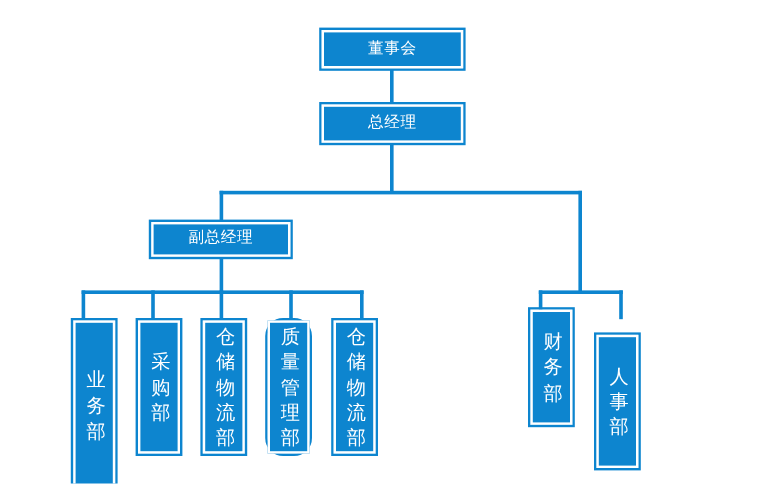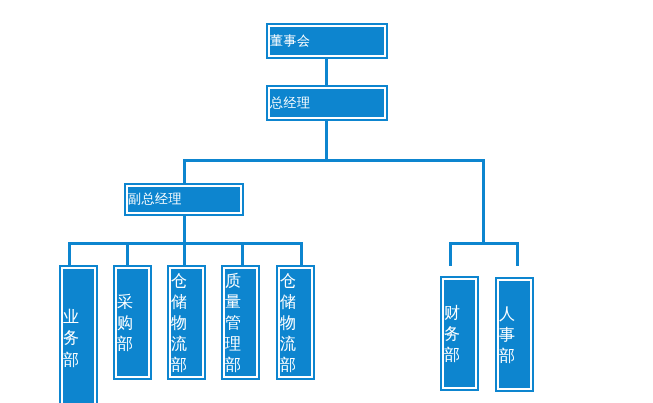--- a/index.html
+++ b/index.html
@@ -31,21 +31,21 @@
     justify-content: center;
   }
   .node .inner {
     box-sizing: border-box;
     width: 100%;
     height: 100%;
     border: 2px solid #ffffff;
     background: #0d85cf;
     display: flex;
     align-items: center;
-    justify-content: flex-start;
+    justify-content: center;
   }
   .node .label {
     color: #ffffff;
     font-size: 13px;
     line-height: 1.15;
     letter-spacing: 0.5px;
     text-align: center;
     white-space: nowrap;
   }
 
@@ -129,33 +129,33 @@
       <span class="label">采购部</span>
     </div>
   </div>
 
   <div class="node vert" style="left:167px; top:265px; width:39px; height:115px;">
     <div class="inner">
       <span class="label">仓储物流部</span>
     </div>
   </div>
 
-  <div class="node vert" style="left:221px; top:265px; width:39px; height:115px;">
+  <div class="node vert" style="left:221px; top:265px; width:39px; height:115px;border-radius:15px;">
     <div class="inner">
       <span class="label">质量管理部</span>
     </div>
   </div>
 
   <div class="node vert" style="left:276px; top:265px; width:39px; height:115px;">
     <div class="inner">
       <span class="label">仓储物流部</span>
     </div>
   </div>
 
-  <div class="node vert" style="left:440px; top:276px; width:39px; height:115px;">
+  <div class="node vert" style="left:440px; top:256px; width:39px; height:100px;">
     <div class="inner">
       <span class="label">财务部</span>
     </div>
   </div>
 
   <div class="node vert" style="left:495px; top:265px; width:39px; height:115px;margin-top:12px;">
     <div class="inner">
       <span class="label">人事部</span>
     </div>
   </div>

